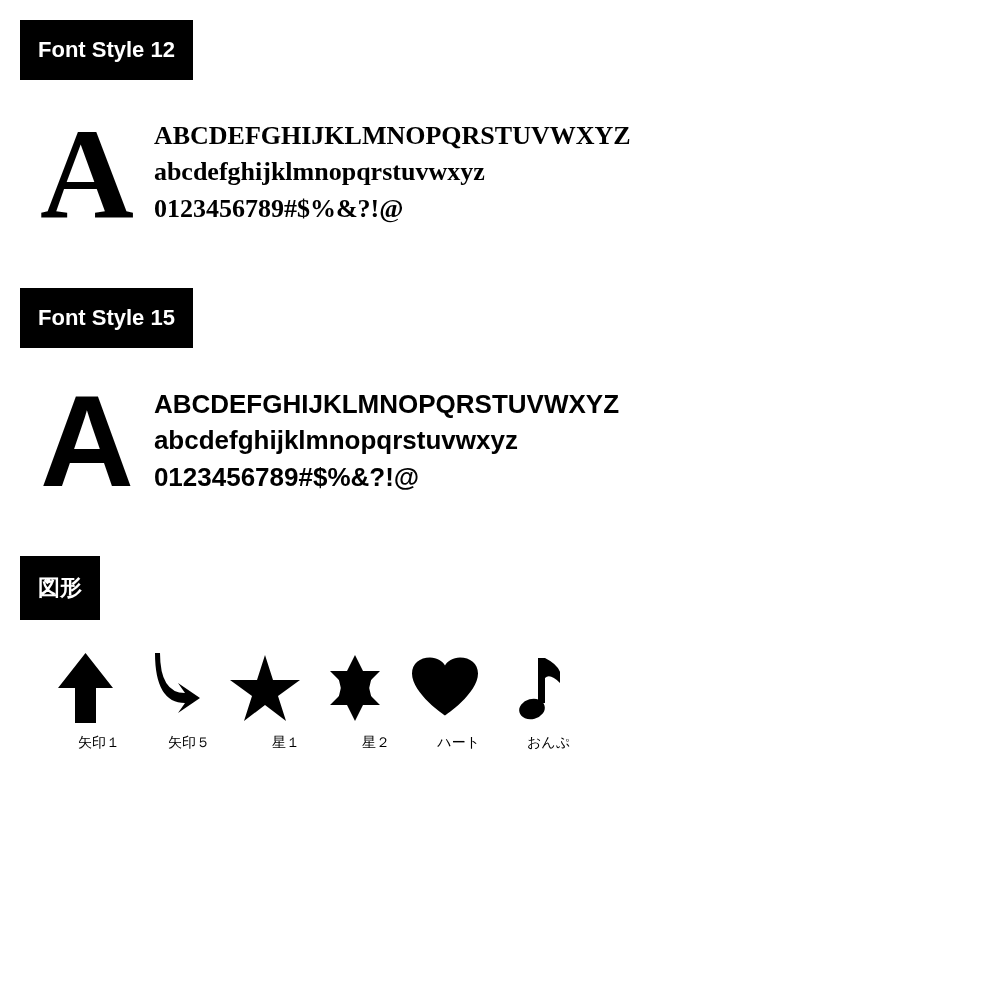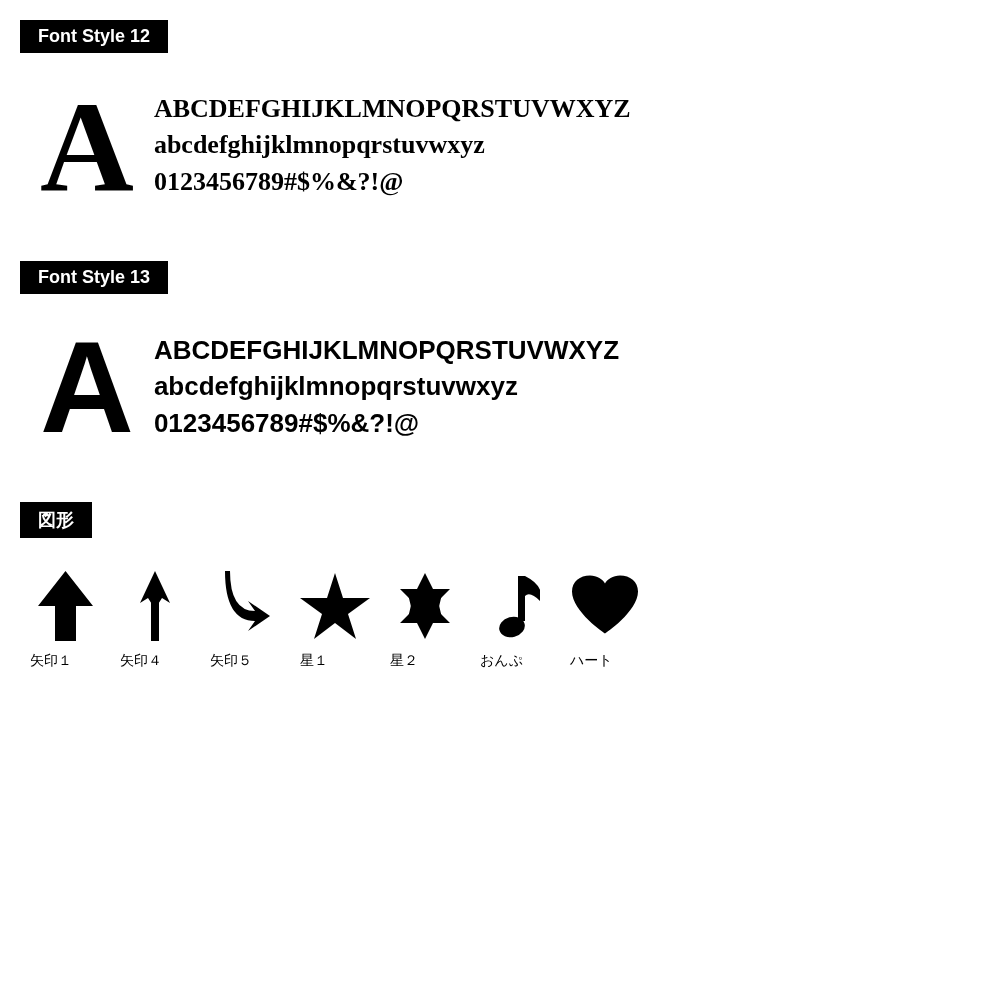--- a/index.html
+++ b/index.html
@@ -12,22 +12,22 @@
     }
 
     .section {
       margin-bottom: 30px;
     }
 
     .section-header {
       background: #000000;
       color: #ffffff;
       display: inline-block;
-      padding: 6px 18px;
-      font-size: 18px;
+      padding: 17px 18px;
+      font-size: 22px;
       font-weight: bold;
       font-family: sans-serif;
       margin-bottom: 18px;
     }
 
     .font-demo {
       display: flex;
       align-items: flex-start;
       padding: 10px 10px 20px 20px;
     }
@@ -79,21 +79,21 @@
       display: flex;
       flex-wrap: wrap;
       gap: 0px;
       padding: 10px 10px 0 10px;
       align-items: flex-end;
     }
 
     .shape-item {
       display: flex;
       flex-direction: column;
-      align-items: flex-start;
+      align-items: flex-end;
       width: 90px;
       margin-bottom: 20px;
     }
 
     .shape-icon {
       width: 70px;
       height: 80px;
       display: flex;
       align-items: center;
       justify-content: center;
@@ -141,21 +141,21 @@
     <div class="big-letter">A</div>
     <div class="char-lines">
       <div class="char-line">ABCDEFGHIJKLMNOPQRSTUVWXYZ</div>
       <div class="char-line">abcdefghijklmnopqrstuvwxyz</div>
       <div class="char-line">0123456789#$%&amp;?!@</div>
     </div>
   </div>
 </div>
 
 <div class="section font-style-13">
-  <div class="section-header">Font Style 13</div>
+  <div class="section-header">Font Style 15</div>
   <div class="font-demo">
     <div class="big-letter">A</div>
     <div class="char-lines">
       <div class="char-line">ABCDEFGHIJKLMNOPQRSTUVWXYZ</div>
       <div class="char-line">abcdefghijklmnopqrstuvwxyz</div>
       <div class="char-line">0123456789#$%&amp;?!@</div>
     </div>
   </div>
 </div>
 
@@ -167,31 +167,20 @@
       <div class="shape-icon">
         <svg viewBox="0 0 55 70" xmlns="http://www.w3.org/2000/svg">
           <polygon points="27.5,0 55,35 38,35 38,70 17,70 17,35 0,35"></polygon>
         </svg>
       </div>
       <div class="shape-label">矢印１</div>
     </div>
 
 
 
-    <div class="shape-item arrow4">
-      <div class="shape-icon">
-        <svg viewBox="0 0 30 70" xmlns="http://www.w3.org/2000/svg">
-
-          <rect x="11" y="30" width="8" height="40"></rect>
-
-          <polygon points="15,0 30,32 22,27 15,38 8,27 0,32"></polygon>
-        </svg>
-      </div>
-      <div class="shape-label">矢印４</div>
-    </div>
 
     <div class="shape-item arrow5">
       <div class="shape-icon">
         <svg viewBox="0 0 50 70" xmlns="http://www.w3.org/2000/svg">
           <path d="M10,0 Q10,40 35,40 L28,30 L50,45 L28,60 L35,50 Q5,50 5,0 Z"></path>
         </svg>
       </div>
       <div class="shape-label">矢印５</div>
     </div>
 
@@ -207,38 +196,38 @@
     <div class="shape-item star2">
       <div class="shape-icon">
         <svg viewBox="0 0 70 70" xmlns="http://www.w3.org/2000/svg">
           <polygon points="35,2 43,18 60,18 48,30 52,47 35,37 18,47 22,30 10,18 27,18"></polygon>
           <polygon points="35,68 27,52 10,52 22,40 18,23 35,33 52,23 48,40 60,52 43,52"></polygon>
         </svg>
       </div>
       <div class="shape-label">星２</div>
     </div>
 
-    <div class="shape-item music">
-      <div class="shape-icon">
-        <svg viewBox="0 0 50 70" xmlns="http://www.w3.org/2000/svg">
-
-          <rect x="28" y="5" width="7" height="45"></rect>
-
-          <path d="M35,5 Q55,15 50,30 Q40,20 35,25 Z"></path>
-
-          <ellipse cx="22" cy="56" rx="13" ry="10" transform="rotate(-15,22,56)"></ellipse>
-        </svg>
-      </div>
-      <div class="shape-label">おんぷ</div>
-    </div>
-
     <div class="shape-item heart">
       <div class="shape-icon">
         <svg viewBox="0 0 70 65" xmlns="http://www.w3.org/2000/svg">
           <path d="M35,60 C35,60 2,38 2,18 C2,8 10,2 20,2 C27,2 33,6 35,10 C37,6 43,2 50,2 C60,2 68,8 68,18 C68,38 35,60 35,60 Z"></path>
         </svg>
       </div>
       <div class="shape-label">ハート</div>
     </div>
 
+    <div class="shape-item music">
+      <div class="shape-icon">
+        <svg viewBox="0 0 50 70" xmlns="http://www.w3.org/2000/svg">
+
+          <rect x="28" y="5" width="7" height="45"></rect>
+
+          <path d="M35,5 Q55,15 50,30 Q40,20 35,25 Z"></path>
+
+          <ellipse cx="22" cy="56" rx="13" ry="10" transform="rotate(-15,22,56)"></ellipse>
+        </svg>
+      </div>
+      <div class="shape-label">おんぷ</div>
+    </div>
+
 
   </div>
 </div>
 
 </body></html>

